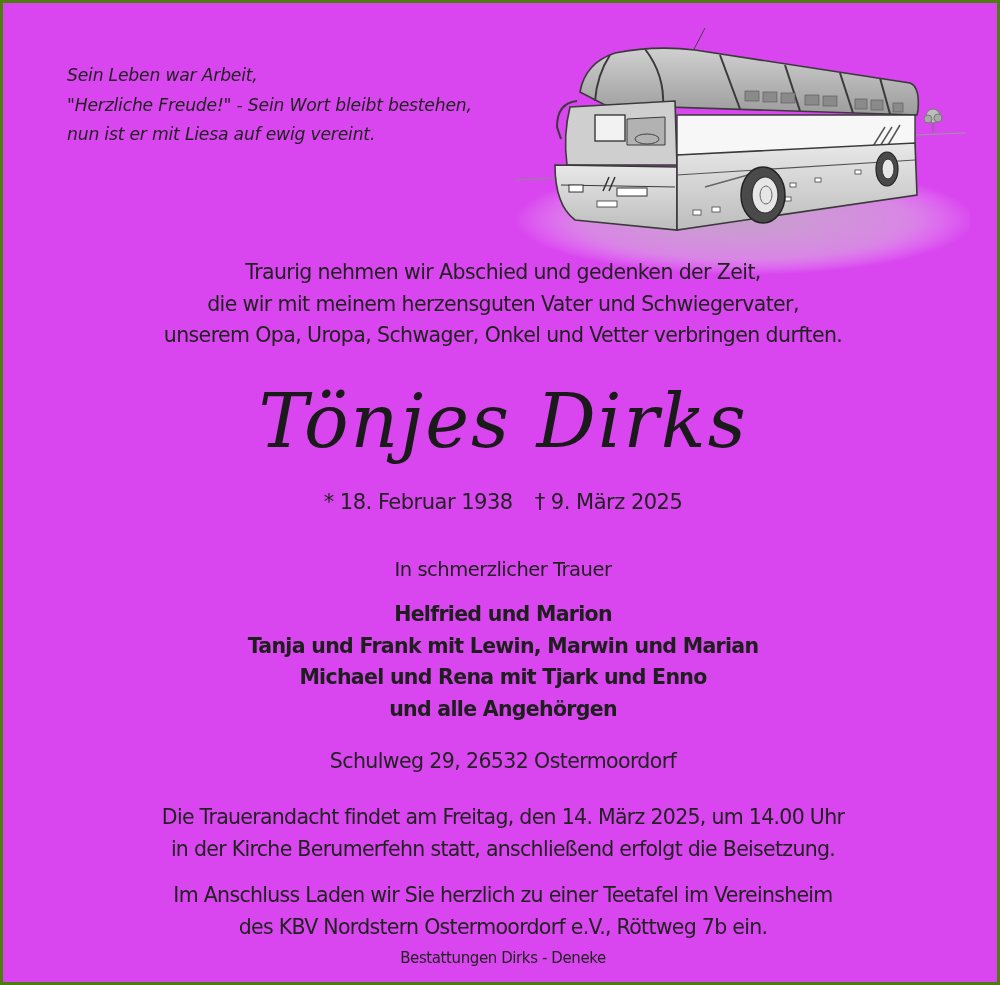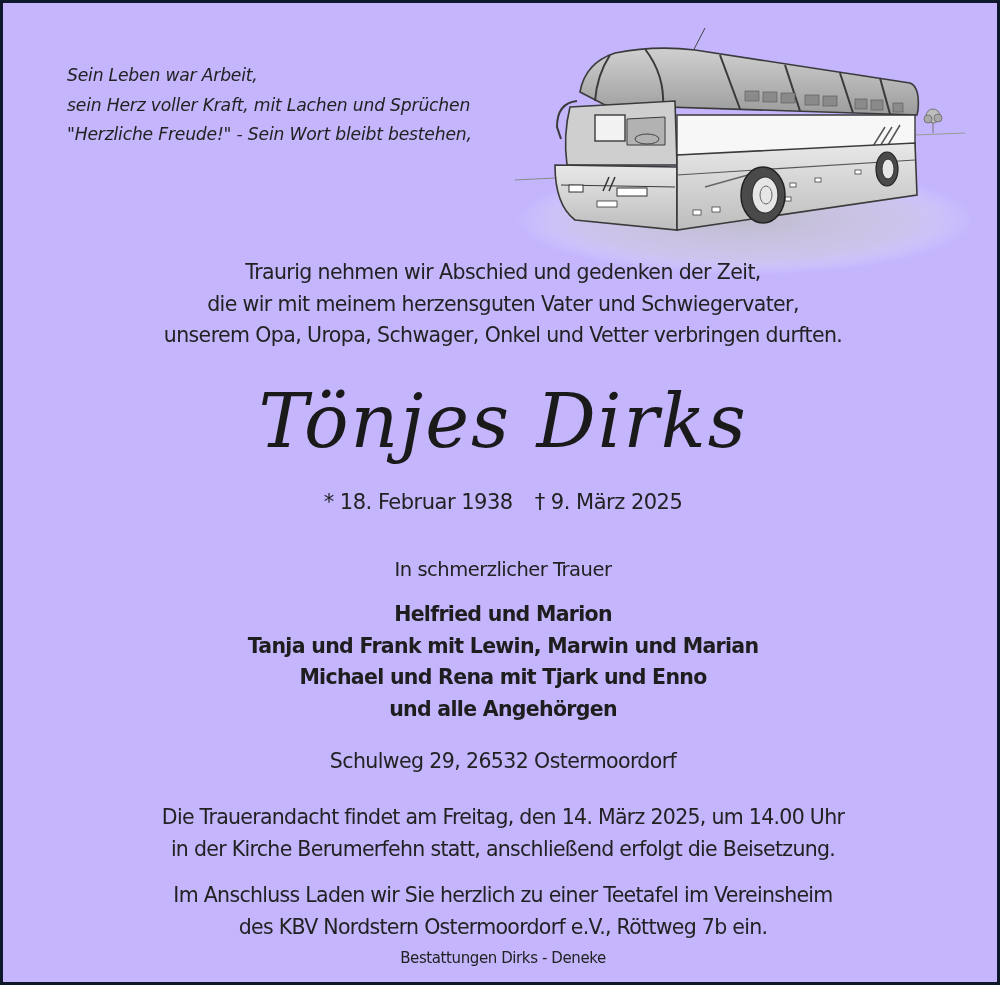--- a/index.html
+++ b/index.html
@@ -1,19 +1,19 @@
 <!DOCTYPE html>
 <html><head>
 <meta charset="utf-8">
 <style>
   html, body { margin: 0; padding: 0; background: #ffffff; }
   body { width: 1000px; height: 985px; position: relative; overflow: hidden; }
   .frame {
     position: absolute; left: 0; top: 0; width: 1000px; height: 985px;
-    box-sizing: border-box; border: 3px solid #0f172a; background: #c4b5fd;
+    box-sizing: border-box; border: 3px solid #4d7c0f; background: #d946ef;
     font-family: "Liberation Sans", "DejaVu Sans", sans-serif; color: #1f1f1f;
   }
   .poem {
     position: absolute; left: 64px; top: 58px; width: 460px;
     font-family: "DejaVu Sans", sans-serif; font-style: italic;
     font-size: 17.2px; line-height: 29.6px; color: #222; letter-spacing: -0.2px;
   }
   .poem div { white-space: nowrap; }
   .bus {
     position: absolute; left: 512px; top: 12px; width: 455px; height: 270px;
@@ -58,22 +58,22 @@
     font-family: "DejaVu Sans", sans-serif; letter-spacing: -0.4px;
   }
 </style>
 </head>
 <body>
 
 <div class="frame">
 
   <div class="poem">
     <div>Sein Leben war Arbeit,</div>
-    <div>sein Herz voller Kraft, mit Lachen und Sprüchen</div>
     <div>"Herzliche Freude!" - Sein Wort bleibt bestehen,</div>
+    <div>nun ist er mit Liesa auf ewig vereint.</div>
   </div>
 
   <div class="bus">
     <svg width="455" height="270" viewBox="0 0 455 270" xmlns="http://www.w3.org/2000/svg">
       <defs>
         <radialGradient id="ground" cx="0.5" cy="0.5" r="0.5">
           <stop offset="0" stop-color="#bdbdbd" stop-opacity="0.75"></stop>
           <stop offset="0.7" stop-color="#d6d6d6" stop-opacity="0.45"></stop>
           <stop offset="1" stop-color="#ffffff" stop-opacity="0"></stop>
         </radialGradient>

